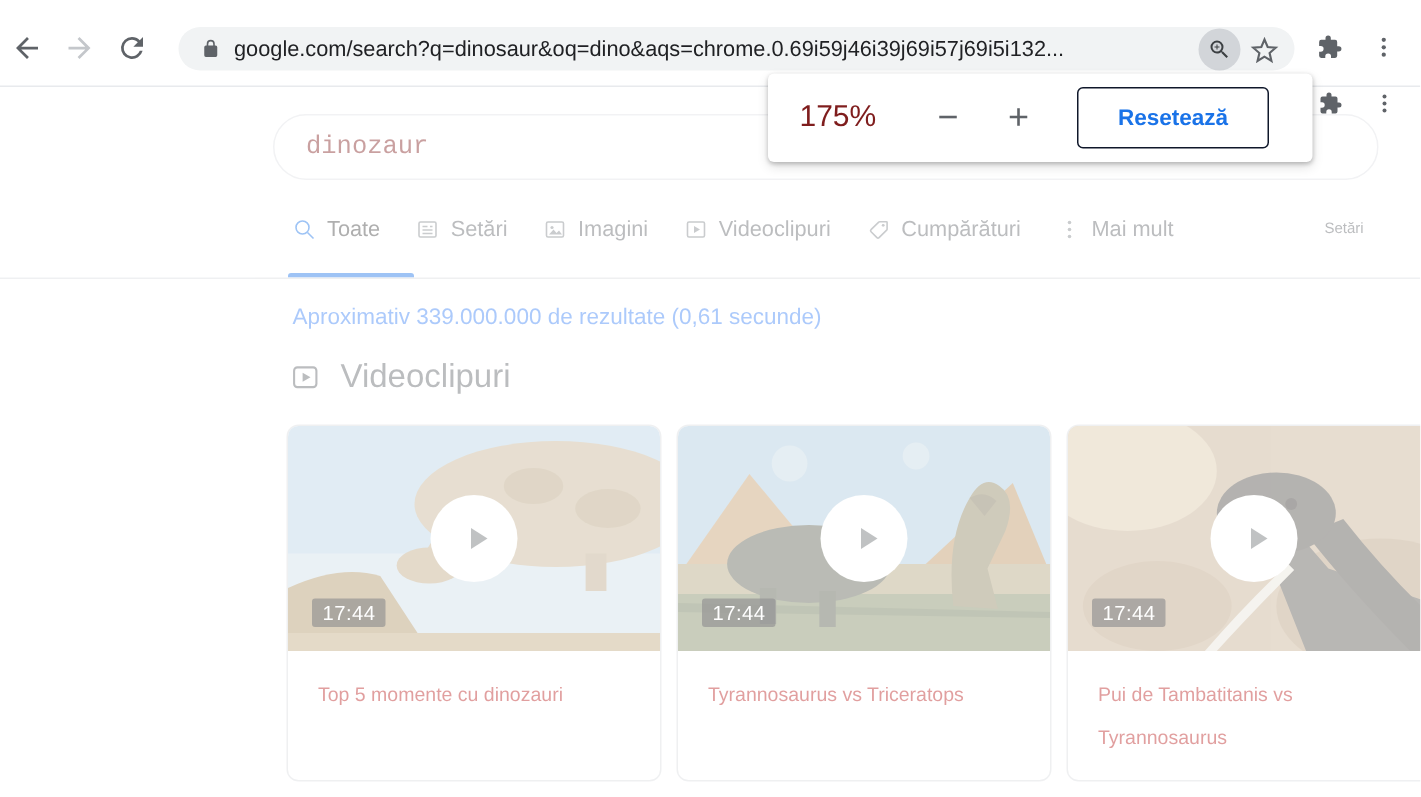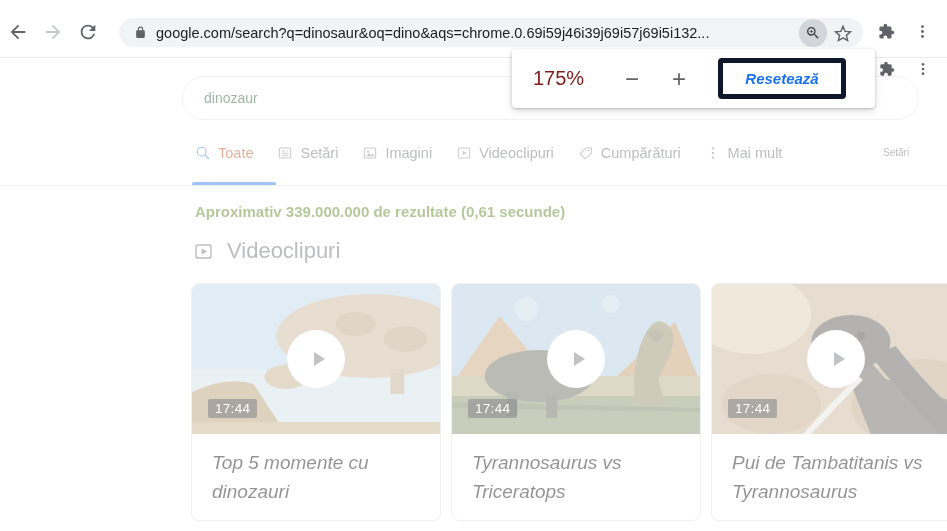--- a/index.html
+++ b/index.html
@@ -46,53 +46,52 @@
   .zoom-level { margin-left:21px; font-size:20px; color:#7f1d1d; width:62px; }
   .zoom-btn {
     width:34px; height:34px; border:none; background:none; color:#5f6368;
     font-size:24px; line-height:34px; text-align:center; cursor:pointer;
     font-family:"Liberation Sans", sans-serif;
   }
   .zoom-btn.minus { margin-left:20px; }
   .zoom-btn.plus  { margin-left:13px; }
   .reset-btn {
     margin-left:22px; width:128px; height:41px; background:#fff;
-    border:5px solid #0f172a; border-radius:4px; color:#1a73e8;
+    border:1px solid #0f172a; border-radius:4px; color:#1a73e8;
     font-size:15px; font-weight:bold; cursor:pointer;
     font-family:"Liberation Sans", sans-serif;
-    font-style:italic;
   }
 
   
   .page { position:absolute; left:0; top:42px; width:947px; height:489px; background:#fff; }
   .page-fade { position:absolute; inset:0; opacity:0.42; }
 
   .glogo { position:absolute; left:26px; top:12px; font-size:41px; font-weight:bold; letter-spacing:-2px; }
   .glogo span { display:inline-block; }
   .l-blue{color:#4285F4;} .l-red{color:#EA4335;} .l-yellow{color:#FBBC05;} .l-green{color:#34A853;}
 
   .search-pill {
     position:absolute; left:182px; top:18px; width:737px; height:44px;
     background:#fff; border:1px solid #dfe1e5; border-radius:22px;
     display:flex; align-items:center;
   }
-  .search-pill .query { margin-left:21px; font-size:14px; color:#14532d; }
+  .search-pill .query { margin-left:21px; font-size:17px; color:#7f1d1d;font-family:Liberation Mono, monospace; }
 
   .tabs { position:absolute; left:195px; top:87px; display:flex; align-items:center; gap:24px; }
   .tab { display:flex; align-items:center; gap:7px; font-size:14.5px; color:#5f6368; cursor:pointer; white-space:nowrap; }
   .tab svg { width:16px; height:16px; }
   .tab .stroke { fill:none; stroke:#80868b; stroke-width:1.6; }
   .tab .fillg  { fill:#80868b; }
-  .tab.active { color:#c2410c; }
+  .tab.active { color:#404040; }
   .tab.active .stroke { stroke:#1a73e8; }
   .settings-link { position:absolute; left:883px; top:89px; font-size:10px; color:#5f6368; cursor:pointer; }
   .tab-underline { position:absolute; left:192px; top:124px; width:84px; height:3px; background:#1a73e8; border-radius:2px 2px 0 0; }
   .tabs-sep { position:absolute; left:0; top:127px; width:947px; height:1px; background:#dadce0; }
 
-  .stats { position:absolute; left:195px; top:145px; font-size:15px; color:#4d7c0f;font-weight:bold; }
+  .stats { position:absolute; left:195px; top:145px; font-size:15px; color:#3b82f6; }
 
   .vid-header { position:absolute; left:193px; top:180px; display:flex; align-items:center; gap:13px; }
   .vid-header svg { width:21px; height:21px; fill:none; stroke:#5f6368; stroke-width:1.6; }
   .vid-header .vh-title { font-size:22px; color:#5f6368; }
 
   .cards { position:absolute; left:191px; top:225px; display:flex; gap:10px; }
   .vcard {
     width:250px; height:238px; background:#fff; border:1px solid #dadce0;
     border-radius:8px; overflow:hidden; flex:none; cursor:pointer;
   }
@@ -101,21 +100,21 @@
   .play-overlay {
     position:absolute; left:50%; top:50%; width:58px; height:58px; margin:-29px 0 0 -29px;
     background:#fff; border-radius:50%; display:flex; align-items:center; justify-content:center;
   }
   .play-overlay svg { width:24px; height:24px; fill:#6b6f73; margin-left:3px; }
   .duration {
     position:absolute; left:16px; bottom:16px; background:rgba(0,0,0,0.68);
     color:#fff; font-size:13.5px; padding:2px 7px; border-radius:2px; letter-spacing:0.3px;text-align:right;
   }
   .vtitle {
-    padding:14px 20px 0 20px; font-size:19px; line-height:29px; color:#000000;font-style:italic;
+    padding:14px 20px 0 20px; font-size:13px; line-height:29px; color:#b91c1c;
   }
 </style>
 </head>
 <body>
 
 <div id="screen">
 
   <div class="toolbar">
     <svg class="nav-icon" style="left:7px" viewBox="0 0 24 24">
         <path d="M20 11H7.8l5.6-5.6L12 4l-8 8 8 8 1.4-1.4L7.8 13H20v-2z"></path>

